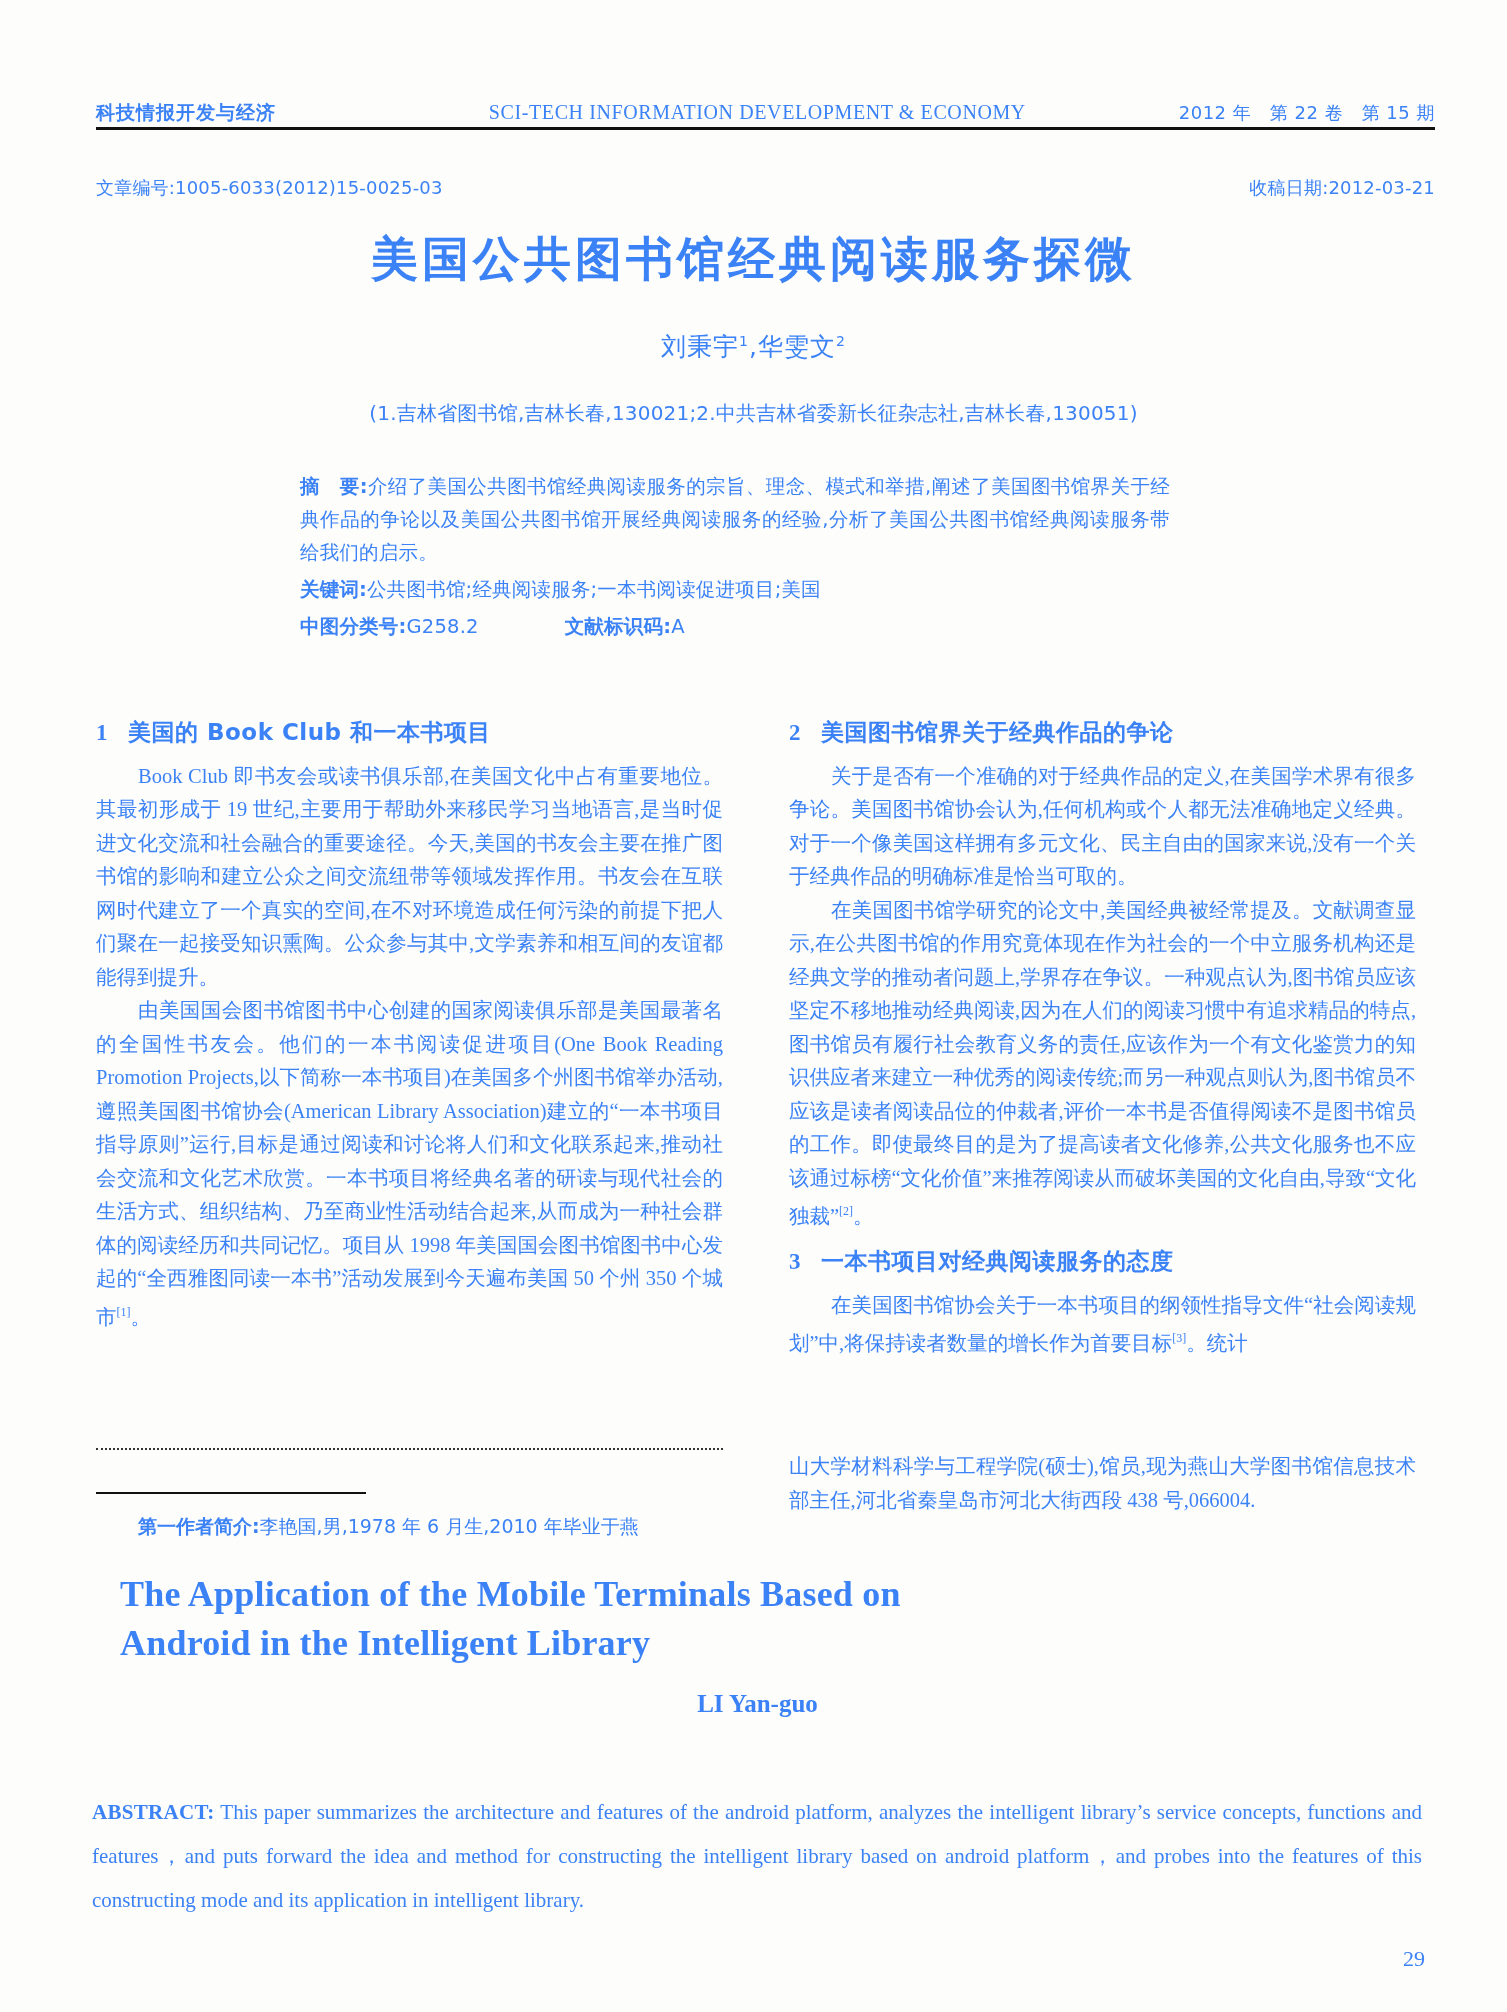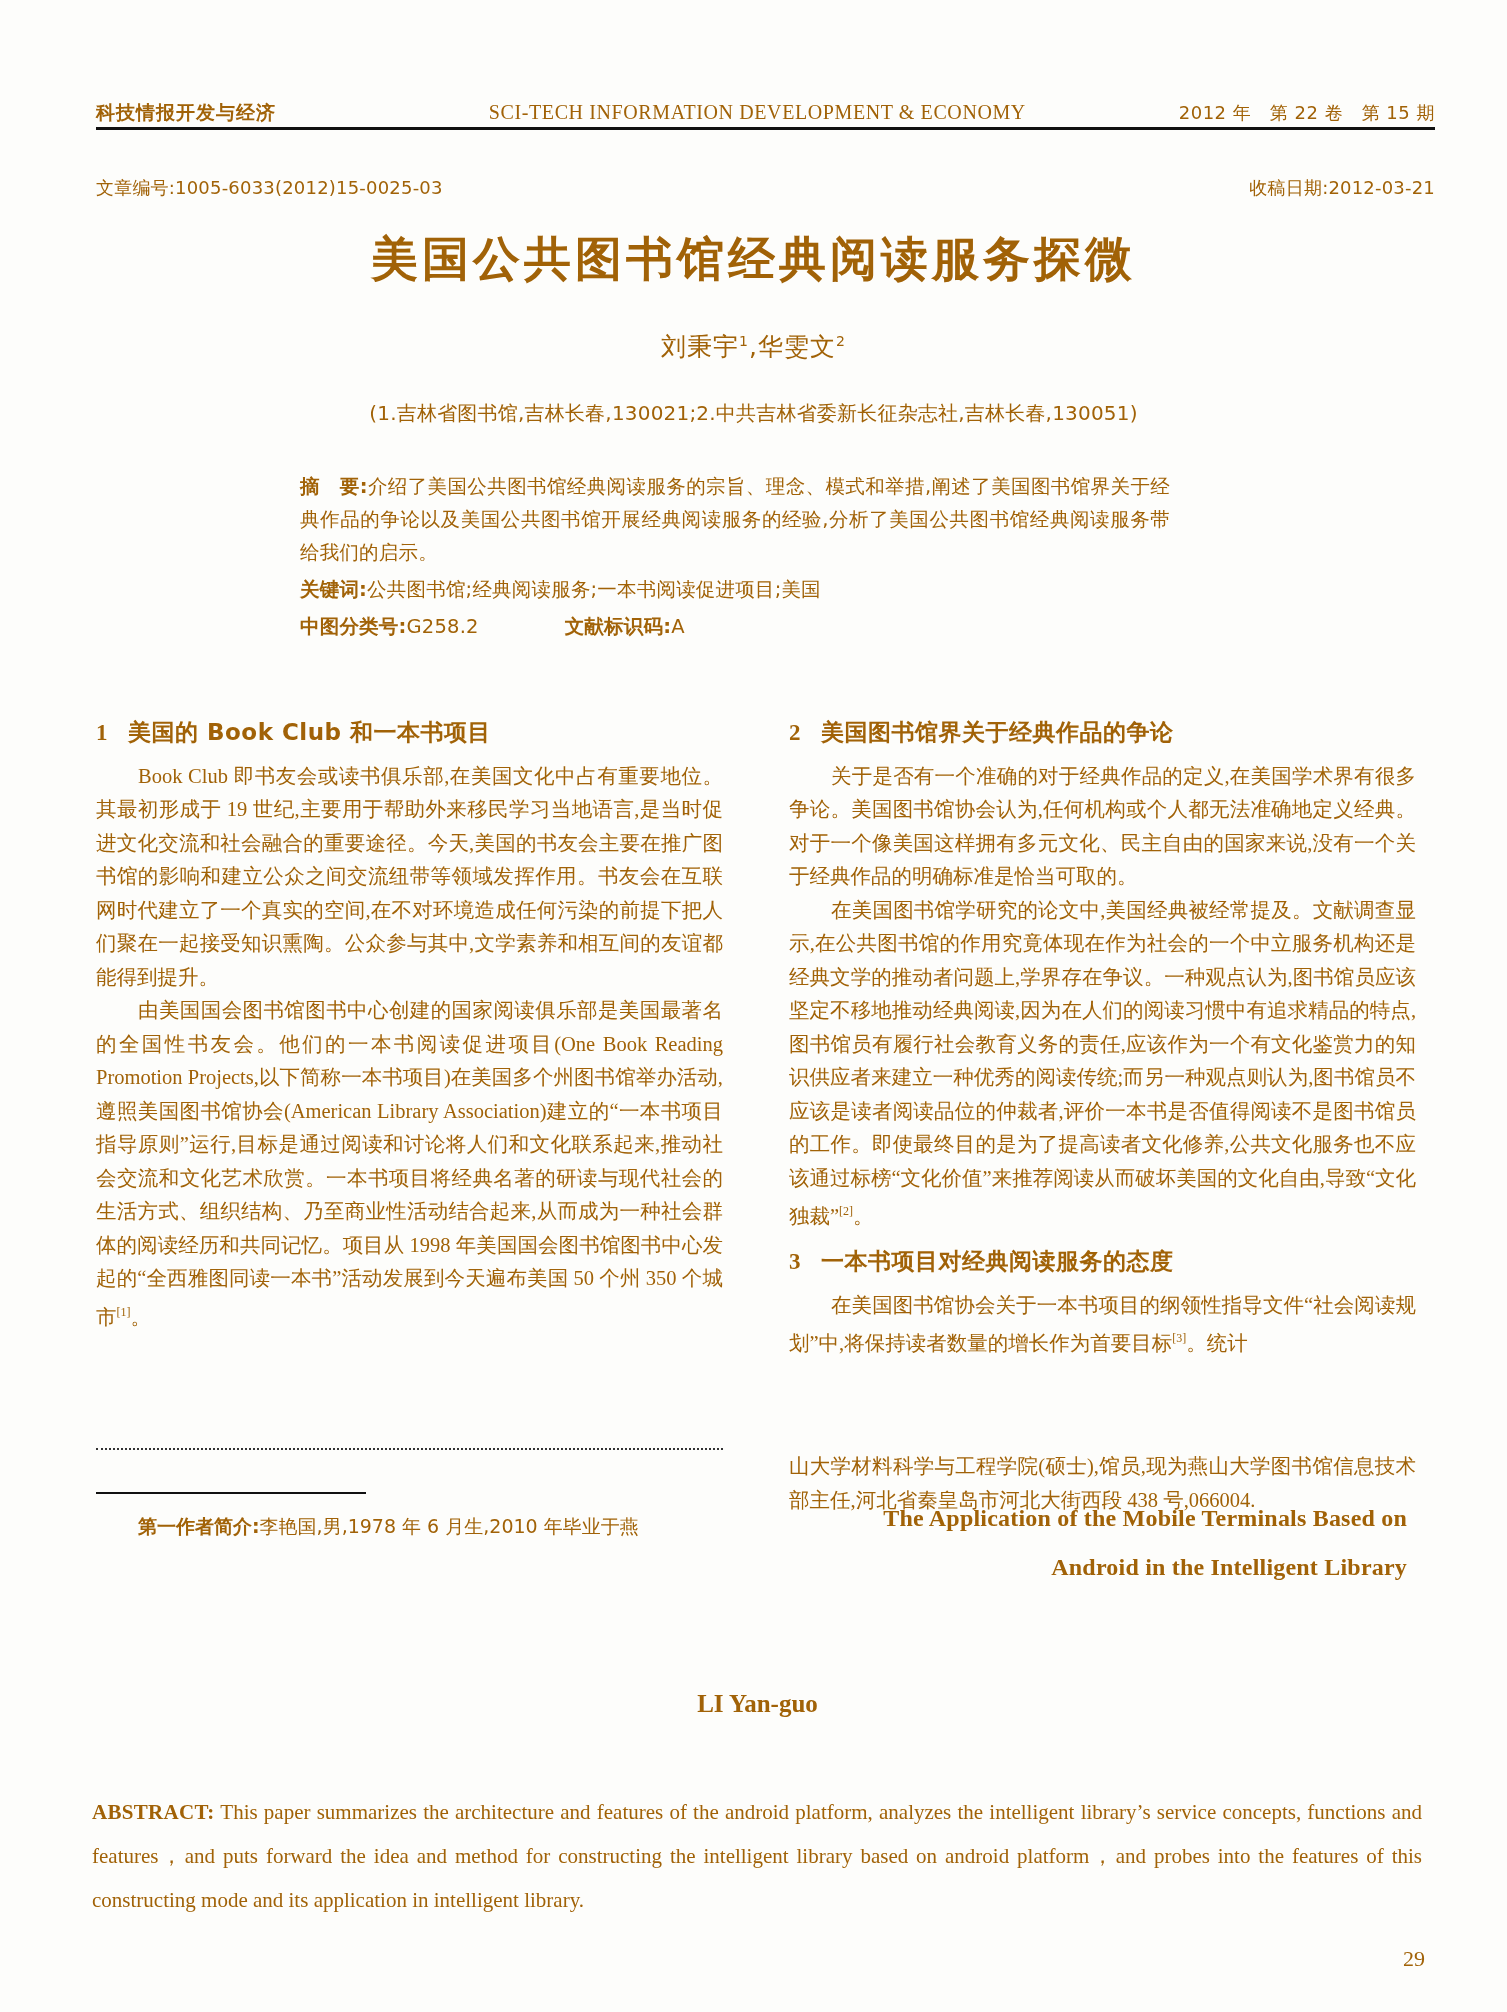--- a/index.html
+++ b/index.html
@@ -7,21 +7,21 @@
     padding: 0;
     background: #ffffff;
   }
   .page {
     position: relative;
     width: 1507px;
     height: 2012px;
     margin: 0 auto;
     background: #fdfdfb;
     font-family: "Liberation Serif", "DejaVu Serif", serif;
-    color: #a16207;
+    color: #3b82f6;
     box-sizing: border-box;
     overflow: hidden;
   }
 
   
   .runhead {
     position: absolute;
     left: 96px;
     right: 72px;
     top: 100px;
@@ -197,25 +197,25 @@
     font-size: 20.5px;
     line-height: 33.5px;
     text-align: justify;
   }
 
   
   .en-title {
     position: absolute;
     left: 120px;
     right: 100px;
-    top: 1494px;
-    text-align: right;
-    font-family: "Liberation Serif", serif;
-    font-weight: 700;
-    font-size: 24px;
+    top: 1570px;
+    text-align: left;
+    font-family: "Liberation Serif", serif;
+    font-weight: 700;
+    font-size: 36px;
     line-height: 49px;
     letter-spacing: .2px;
   }
   .en-author {
     position: absolute;
     left: 0; right: 0;
     top: 1690px;
     text-align: center;
     font-family: "Liberation Serif", serif;
     font-weight: 700;

